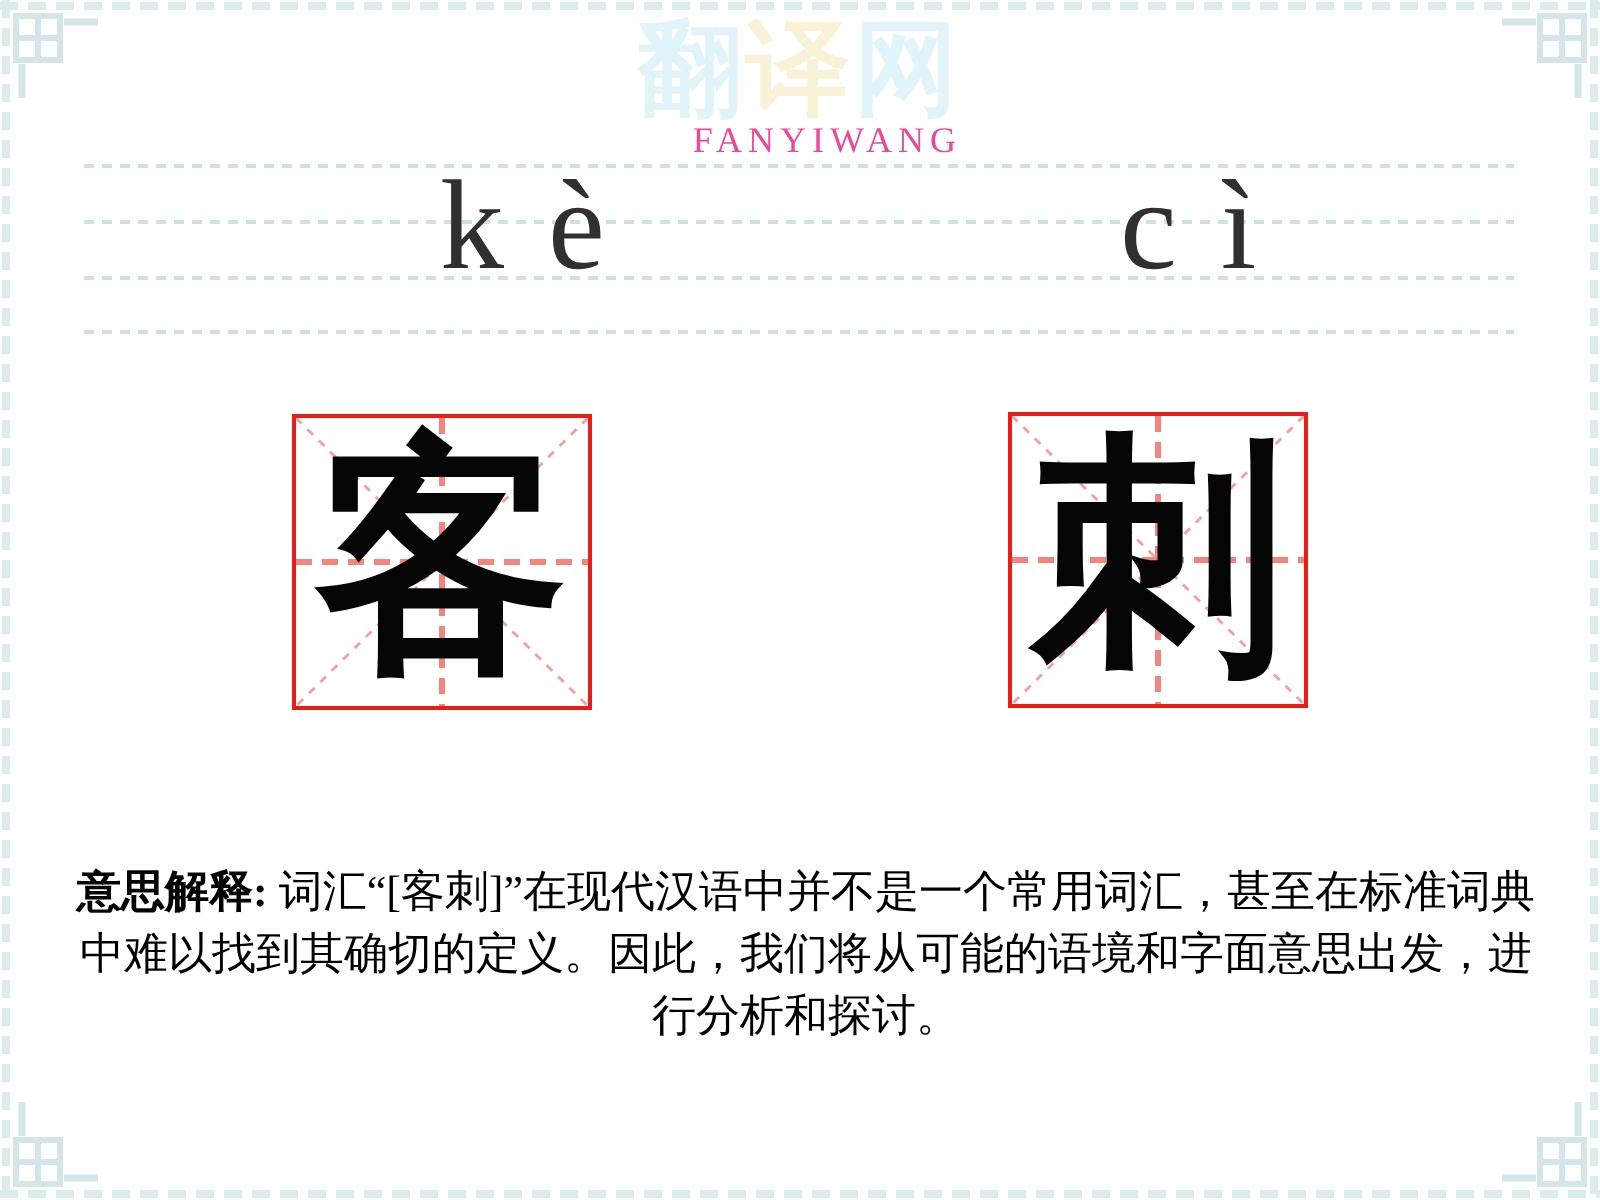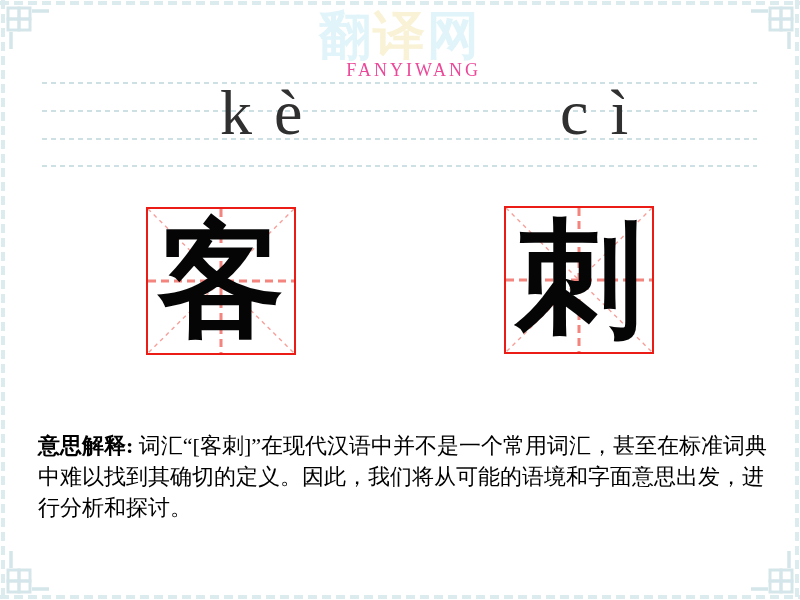--- a/index.html
+++ b/index.html
@@ -44,21 +44,21 @@
     background:#ffffff;z-index:2;}
   .grid-ke{left:146px;top:207px;}
   .grid-ci{left:504px;top:206px;}
   .char-grid svg{position:absolute;top:0;left:0;width:100%;height:100%;}
   .hanzi{position:absolute;top:0;left:0;right:0;bottom:0;
     display:flex;align-items:center;justify-content:center;
     font-size:126px;line-height:126px;font-weight:bold;color:#050505;
     font-family:"Liberation Serif", serif;}
   
   .definition{position:absolute;left:38px;top:408px;width:730px;z-index:2;
-    font-size:22px;line-height:31px;color:#000000;text-align:left;
+    font-size:22px;line-height:31px;color:#000000;text-align:center;
     font-family:"Liberation Serif", serif;}
   .definition b{font-weight:bold;}
 </style>
 </head>
 <body>
 
 <div class="edge edge-h edge-top"></div>
 <div class="edge edge-h edge-bottom"></div>
 <div class="edge edge-v edge-left"></div>
 <div class="edge edge-v edge-right"></div>

